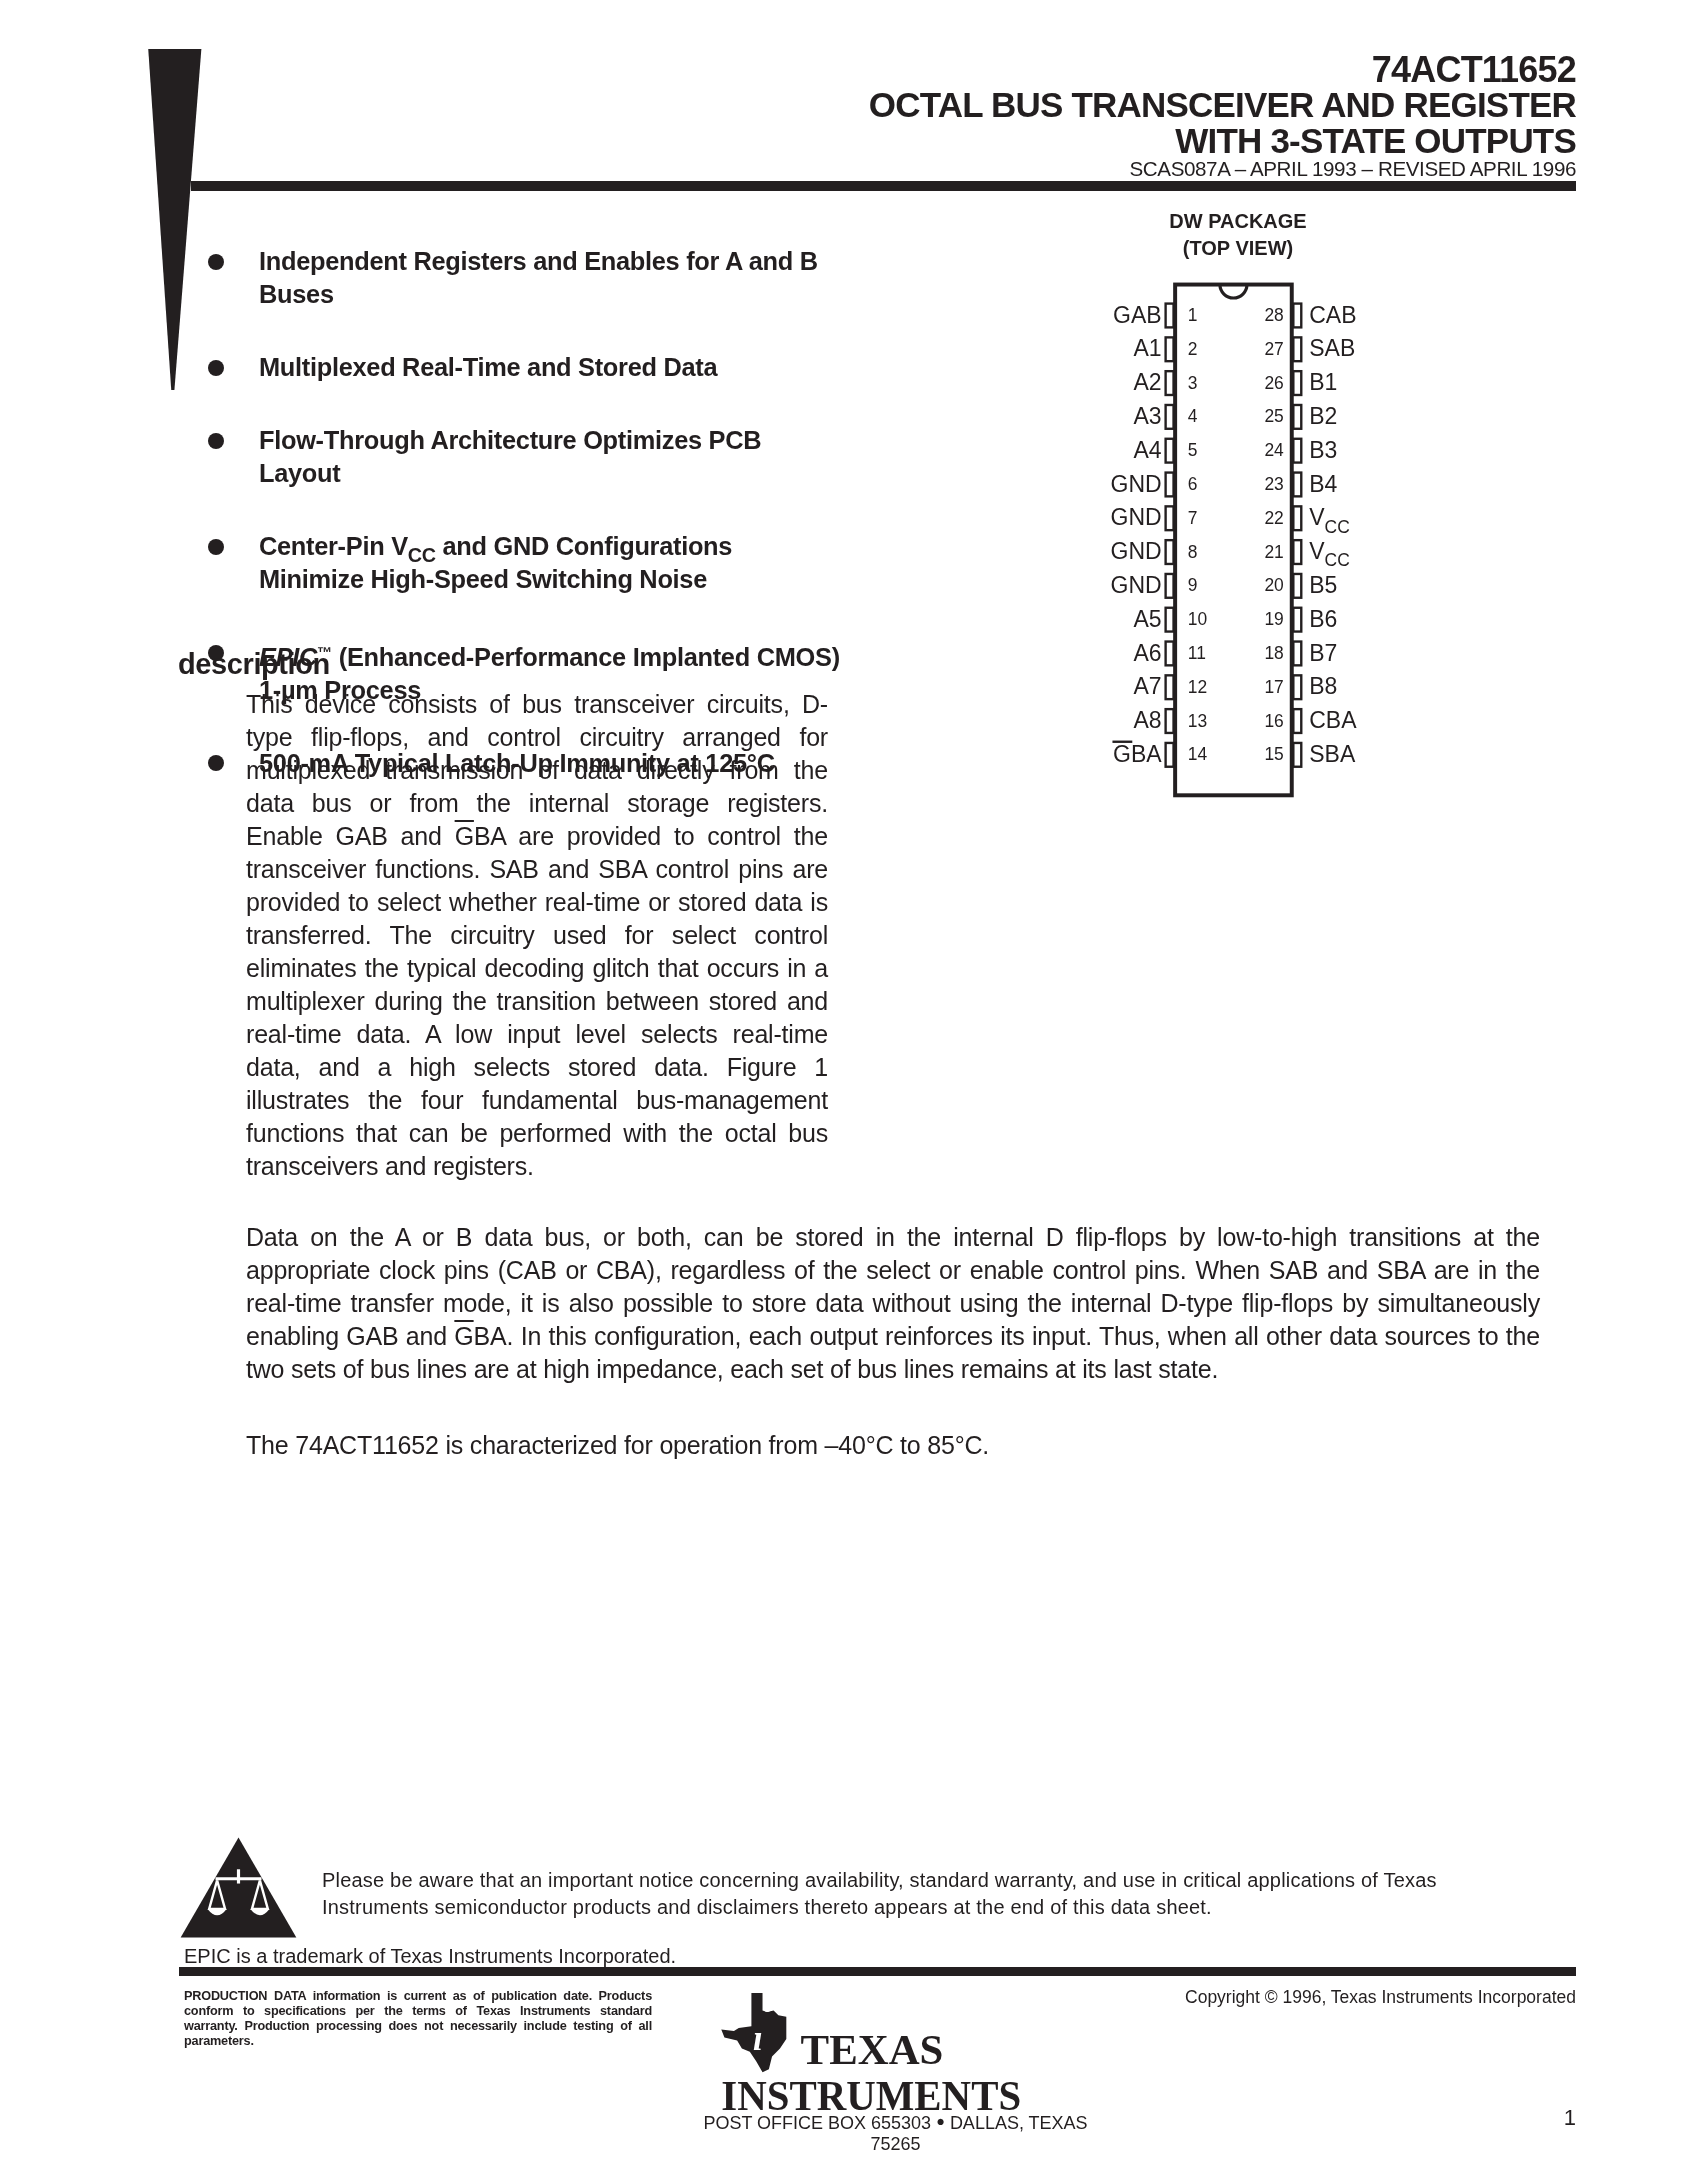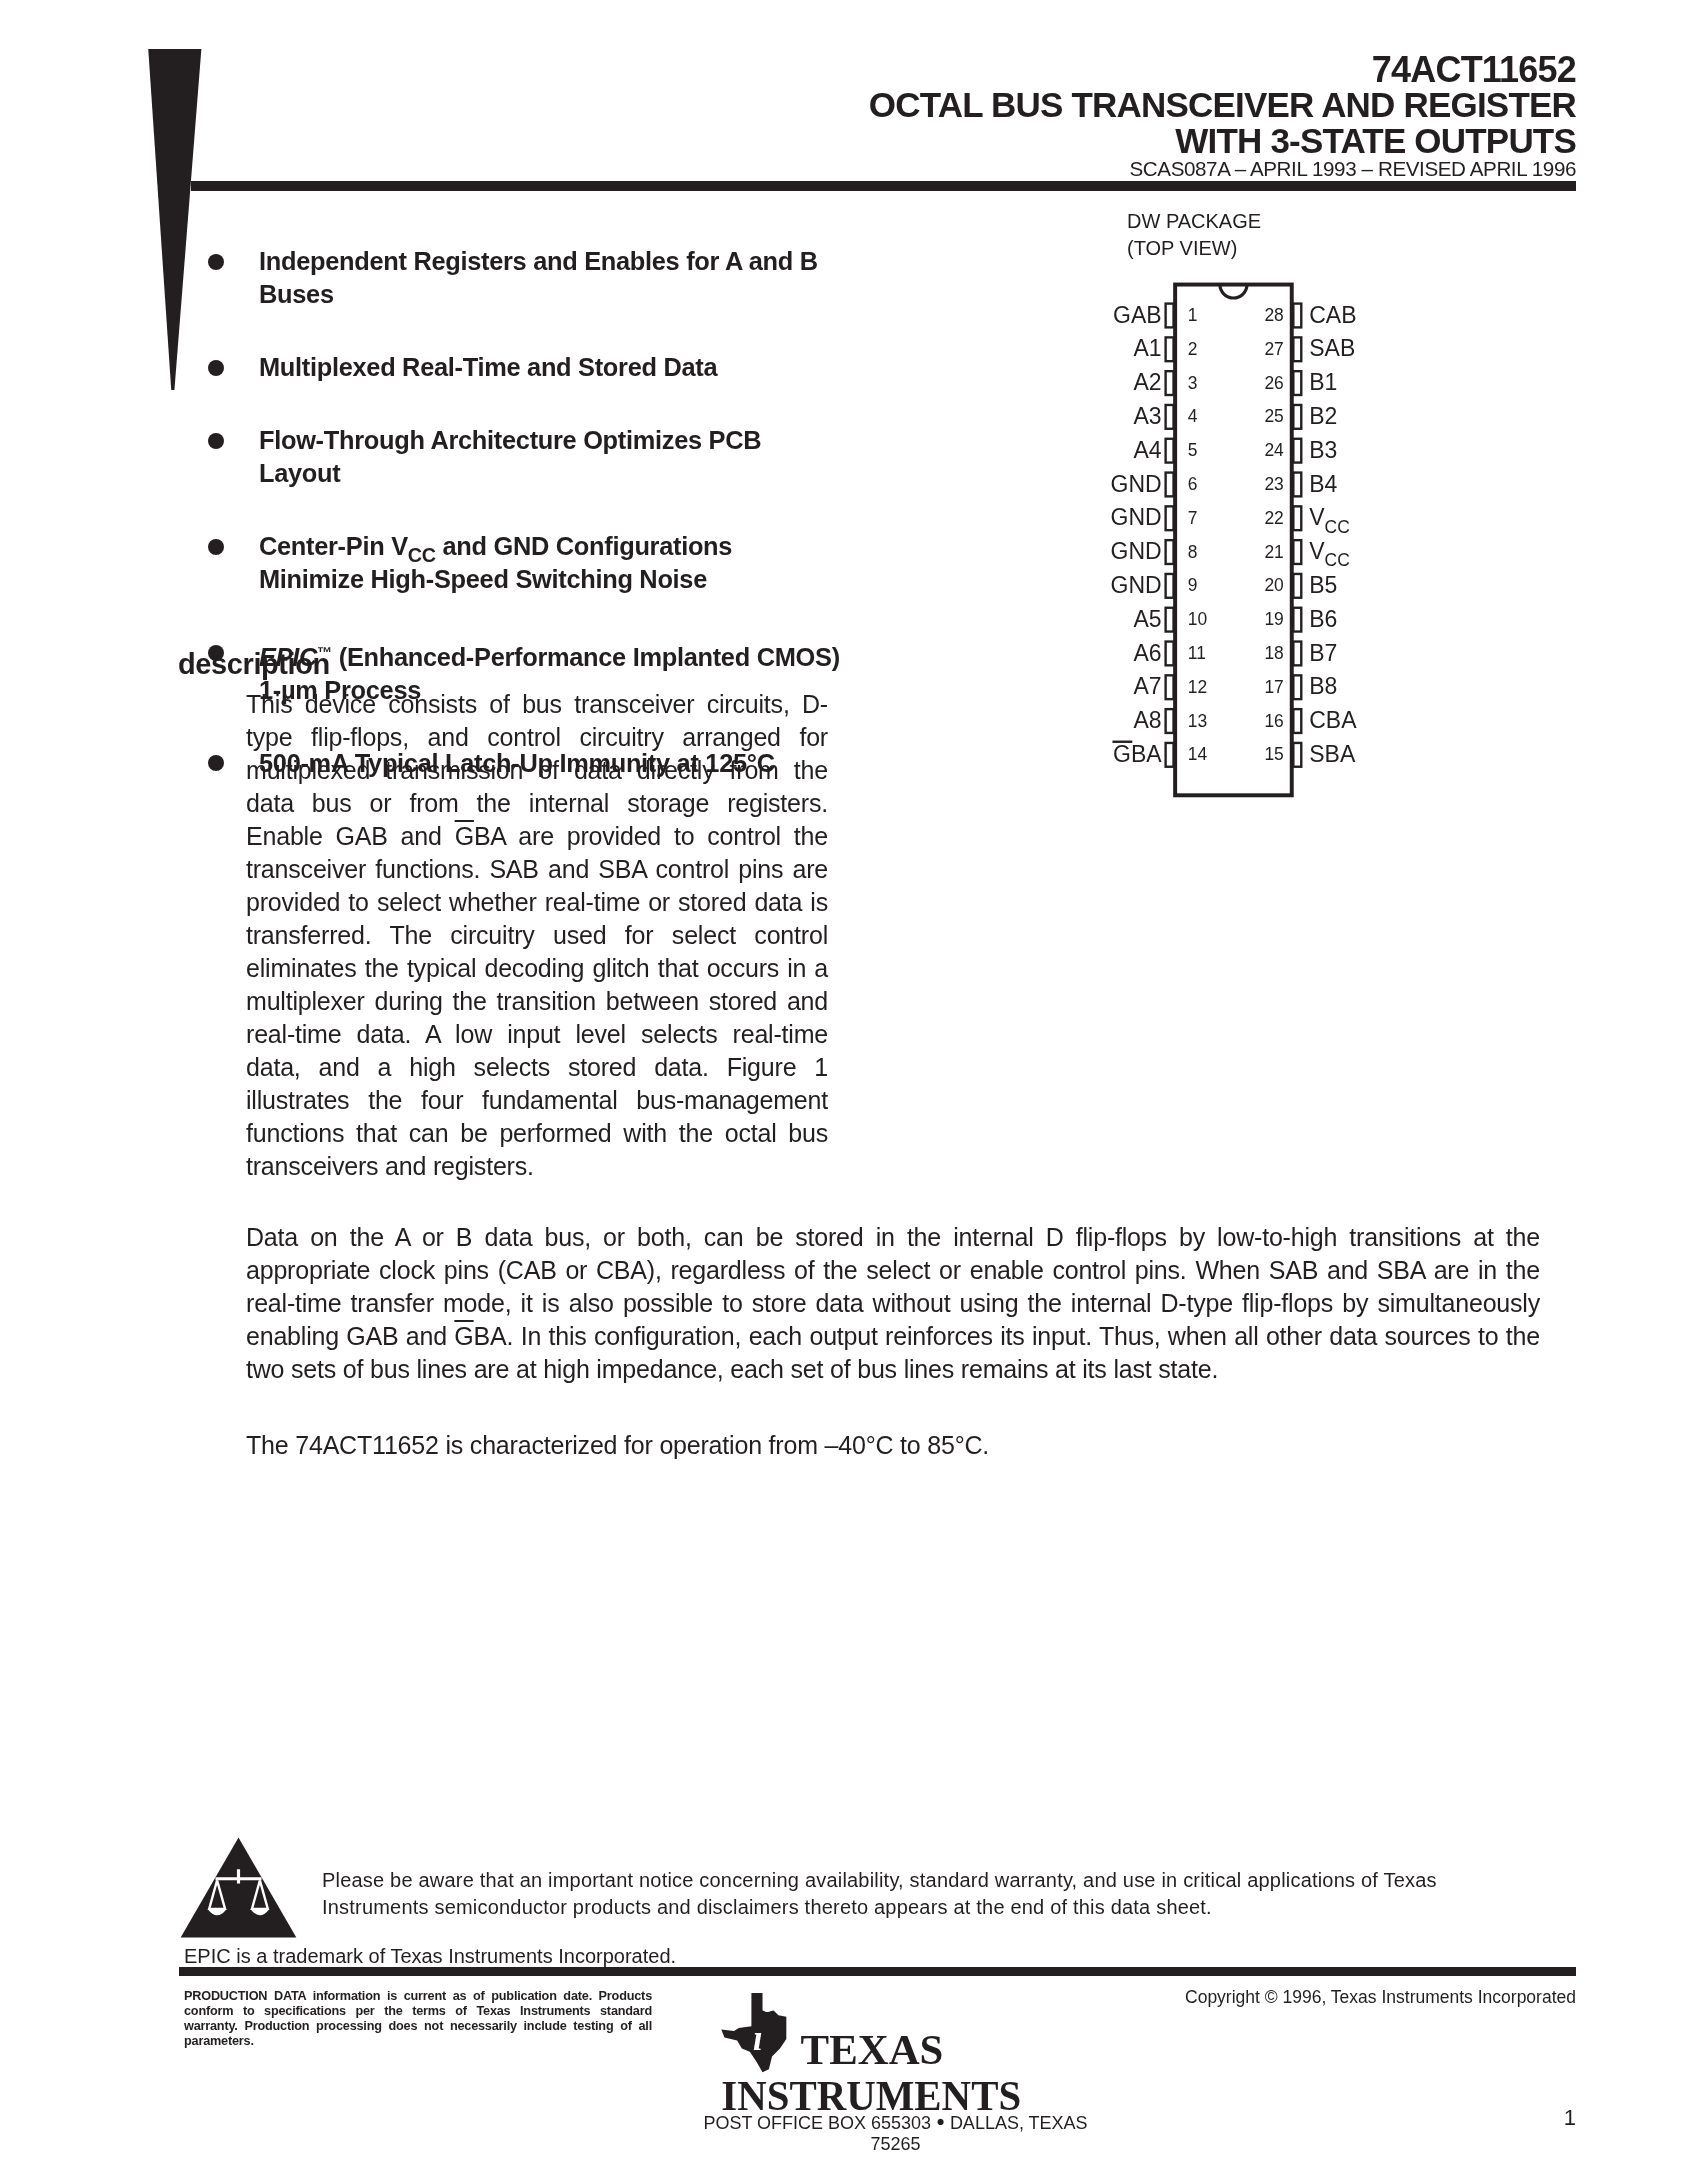--- a/index.html
+++ b/index.html
@@ -21,21 +21,21 @@
   sub.s { font-size:0.78em; vertical-align:-0.35em; line-height:0; }
 
   
   #desc-heading { left:178px; top:630px; font-size:29px; font-weight:bold; letter-spacing:-0.4px;margin-top:18px; }
   #desc-p1 { left:246px; top:688px; width:582px; font-size:25px; line-height:33px; text-align:justify; letter-spacing:-0.2px; }
   #desc-p2 { left:246px; top:1221px; width:1294px; font-size:25px; line-height:33px; text-align:justify; letter-spacing:-0.2px; }
   #desc-p3 { left:246px; top:1429px; width:1294px; font-size:25px; line-height:33px; letter-spacing:-0.2px; }
   .ovl { text-decoration:overline; }
 
   
-  #pkg-title { left:1127px; top:208px; width:222px; font-weight:normal; font-size:20px; line-height:27px; }
+  #pkg-title { left:1127px; top:208px; width:222px; text-align:center; font-weight:bold; font-size:20px; line-height:27px; }
   #pkg { left:1072px; top:278px; width:357px; height:524px; }
   .pin-lbl { font-family:"Liberation Sans", sans-serif; font-size:29px; fill:#231f20; }
   .pin-num { font-family:"Liberation Sans", sans-serif; font-size:22px; fill:#231f20; }
 
   
   #notice-icon { left:179px; top:1836px; width:119px; height:103px; }
   #notice-text { left:322px; top:1867px; width:1215px; font-size:20px; line-height:27px; letter-spacing:0.2px; }
   #tm-note { left:184px; top:1945px; font-size:20px; }
   #foot-rule { left:179px; top:1967px; width:1397px; height:8.7px; background:#231f20; }
   #prod-data { left:184px; top:1989px; width:468px; font-size:12.7px; line-height:15px; font-weight:bold; text-align:justify; letter-spacing:-0.2px; }

